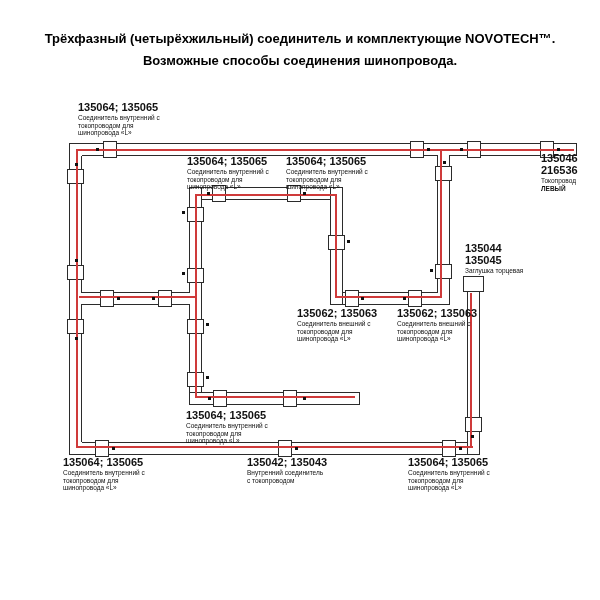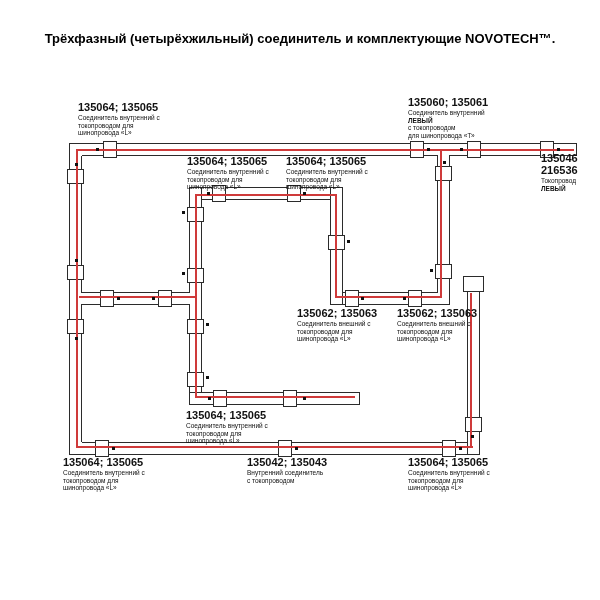--- a/index.html
+++ b/index.html
@@ -21,20 +21,21 @@
   .lbl .d.b{font-weight:bold;}
   .lbl.right{text-align:right;}
 </style>
 </head>
 <body>
 
 <div class="stage">
 
   <div class="title">
     <div>Трёхфазный (четырёхжильный) соединитель и комплектующие NOVOTECH™.</div>
+    <div>Возможные способы соединения шинопровода.</div>
   </div>
 
   <div id="diagram">
       <div class="track" style="left: 69px; top: 143px; width: 508px; height: 13px;"></div>
       <div class="track" style="left: 69px; top: 143px; width: 13px; height: 312px;"></div>
       <div class="track" style="left: 69px; top: 442px; width: 411px; height: 13px;"></div>
       <div class="track" style="left: 467px; top: 288px; width: 13px; height: 167px;"></div>
       <div class="track" style="left: 437px; top: 156px; width: 13px; height: 149px;"></div>
       <div class="track" style="left: 330px; top: 292px; width: 120px; height: 13px;"></div>
       <div class="track" style="left: 189px; top: 187px; width: 154px; height: 13px;"></div>
@@ -119,27 +120,20 @@
       <div class="dot" style="left: 303px; top: 397px;"></div>
     </div>
 
   <div class="lbl" style="left:78px;top:102px">
     <div class="code">135064; 135065</div>
     <div class="d">Соединитель внутренний с</div>
     <div class="d">токопроводом для</div>
     <div class="d">шинопровода «L»</div>
   </div>
 
-  <div class="lbl" style="left:408px;top:97px">
-    <div class="code">135060; 135061</div>
-    <div class="d">Соединитель внутренний</div>
-    <div class="d b">ЛЕВЫЙ</div>
-    <div class="d">с токопроводом</div>
-    <div class="d">для шинопровода «Т»</div>
-  </div>
 
   <div class="lbl" style="left:187px;top:156px">
     <div class="code">135064; 135065</div>
     <div class="d">Соединитель внутренний с</div>
     <div class="d">токопроводом для</div>
     <div class="d">шинопровода «L»</div>
   </div>
 
   <div class="lbl" style="left:286px;top:156px">
     <div class="code">135064; 135065</div>
@@ -148,20 +142,25 @@
     <div class="d">шинопровода «L»</div>
   </div>
 
   <div class="lbl" style="left:541px;top:153px">
     <div class="code">135046</div>
     <div class="code">216536</div>
     <div class="d">Токопровод</div>
     <div class="d b">ЛЕВЫЙ</div>
   </div>
 
+  <div class="lbl" style="left:465px;top:243px">
+    <div class="code">135044</div>
+    <div class="code">135045</div>
+    <div class="d">Заглушка торцевая</div>
+  </div>
 
 
 
   <div class="lbl" style="left:297px;top:308px">
     <div class="code">135062; 135063</div>
     <div class="d">Соединитель внешний с</div>
     <div class="d">токопроводом для</div>
     <div class="d">шинопровода «L»</div>
   </div>
 

